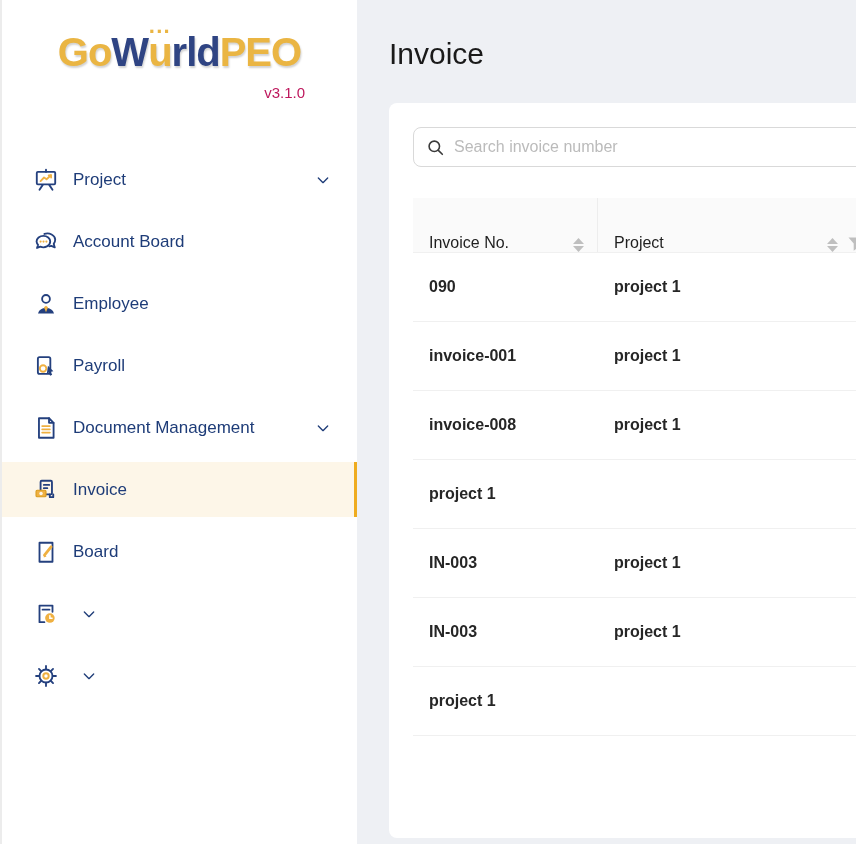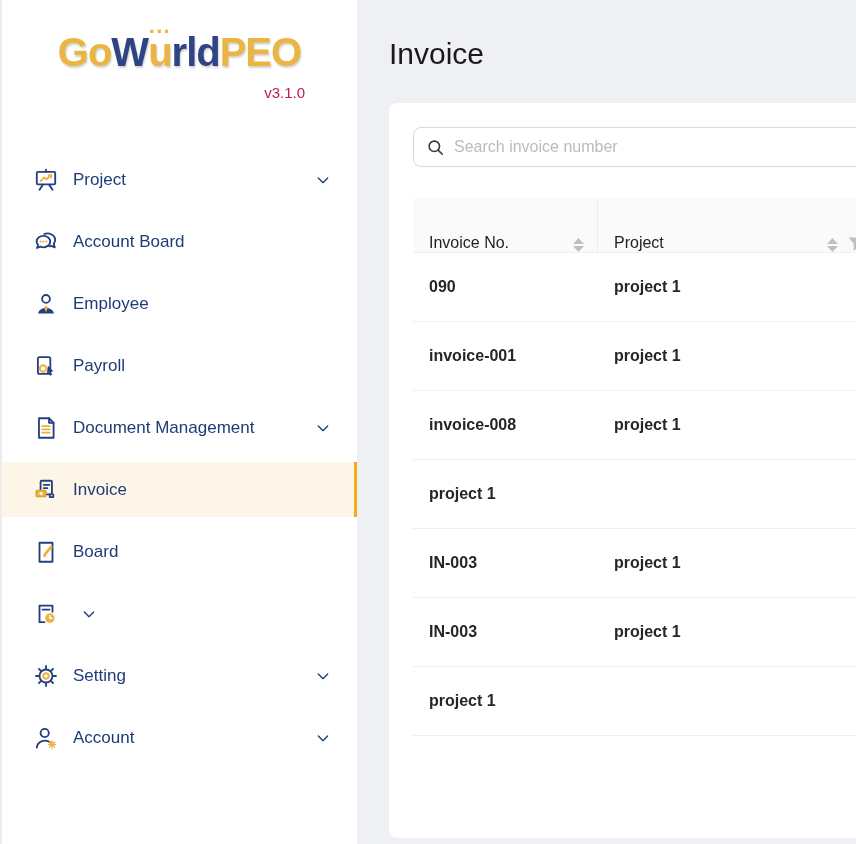--- a/index.html
+++ b/index.html
@@ -197,41 +197,20 @@
         <div class="nav-item">
           <span class="nav-icon">
             <svg viewBox="0 0 24 24">
               <g stroke="#24407E" stroke-width="1.7" fill="none" stroke-linecap="round" stroke-linejoin="round">
                 <circle cx="12" cy="12" r="6"></circle>
                 <path d="M12 2.8v3M12 18.2v3M2.8 12h3M18.2 12h3M5.5 5.5l2.1 2.1M16.4 16.4l2.1 2.1M18.5 5.5l-2.1 2.1M7.6 16.4l-2.1 2.1"></path>
               </g>
               <circle cx="12" cy="12" r="2.5" stroke="#EFB041" stroke-width="1.8" fill="none"></circle>
             </svg>
           </span>
-          <span class="nav-label">Setting</span>
-          <span class="nav-chevron">
-            <svg width="16" height="16" viewBox="0 0 24 24">
-              <path d="M5 9l7 7 7-7" stroke="#1E3C78" stroke-width="2" fill="none" stroke-linecap="round" stroke-linejoin="round"></path>
-            </svg>
-          </span>
-        </div>
-        <div class="nav-item">
-          <span class="nav-icon">
-            <svg viewBox="0 0 24 24">
-              <g stroke="#24407E" stroke-width="1.7" fill="none" stroke-linecap="round" stroke-linejoin="round">
-                <circle cx="10.8" cy="7.4" r="3.8"></circle>
-                <path d="M3.5 20.8a7.6 7 0 0 1 12.6-4.6"></path>
-              </g>
-              <circle cx="17.6" cy="18" r="2" fill="#EFB041"></circle>
-              <g stroke="#EFB041" stroke-width="1.3" stroke-linecap="round">
-                <path d="M17.6 14.7v1M17.6 20.3v1M14.3 18h1M19.9 18h1M15.3 15.7l.7.7M19.2 19.6l.7.7M19.9 15.7l-.7.7M16 19.6l-.7.7"></path>
-              </g>
-            </svg>
-          </span>
-          <span class="nav-label">Account</span>
           <span class="nav-chevron">
             <svg width="16" height="16" viewBox="0 0 24 24">
               <path d="M5 9l7 7 7-7" stroke="#1E3C78" stroke-width="2" fill="none" stroke-linecap="round" stroke-linejoin="round"></path>
             </svg>
           </span>
         </div>
       </nav>
   </aside>
 
   <main class="main">

